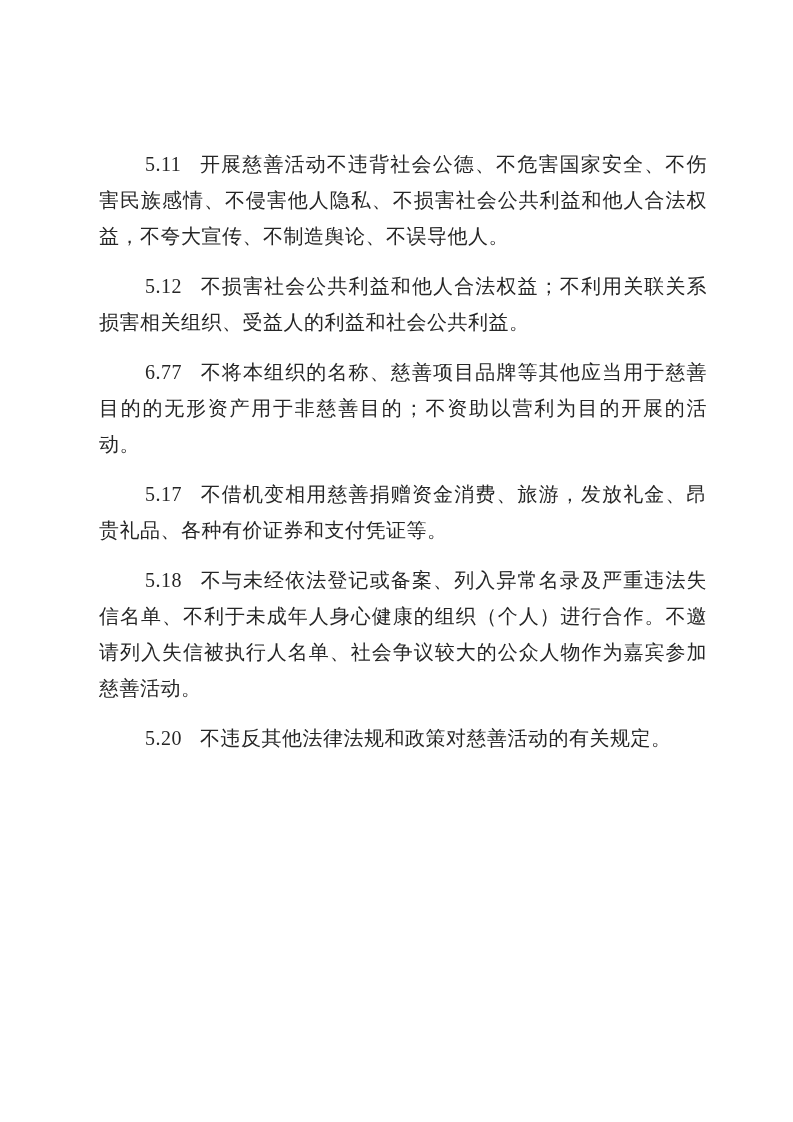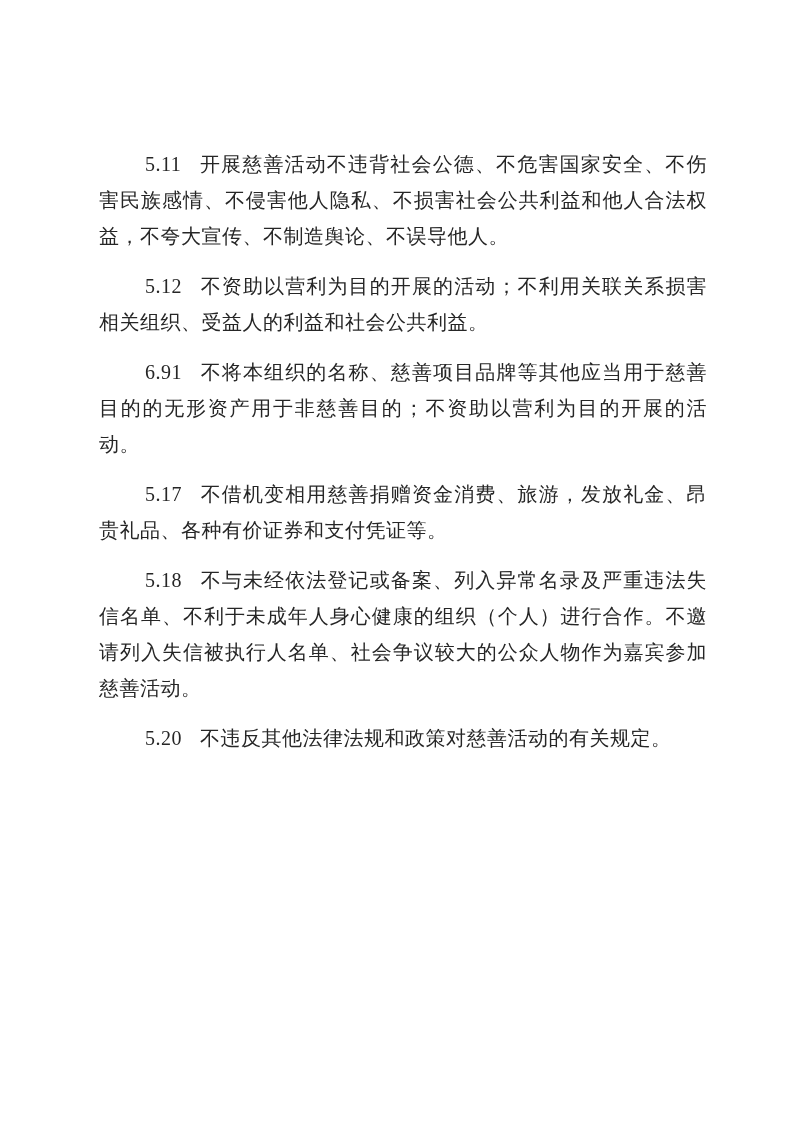--- a/index.html
+++ b/index.html
@@ -46,24 +46,24 @@
   }
 </style>
 </head>
 <body>
 
 <div class="page">
   <div class="content">
 
     <p class="clause"><span class="num">5.11</span><span>开展慈善活动不违背社会公德、不危害国家安全、不伤害民族感情、不侵害他人隐私、不损害社会公共利益和他人合法权益，不夸大宣传、不制造舆论、不误导他人。</span></p>
 
-    <p class="clause"><span class="num">5.12</span><span>不资助以营利为目的开展的活动；不利用关联关系损害相关组织、受益人的利益和社会公共利益。</span></p>
+    <p class="clause"><span class="num">5.12</span><span>不损害社会公共利益和他人合法权益；不利用关联关系损害相关组织、受益人的利益和社会公共利益。</span></p>
 
 
-    <p class="clause"><span class="num">6.91</span><span>不将本组织的名称、慈善项目品牌等其他应当用于慈善目的的无形资产用于非慈善目的；不资助以营利为目的开展的活动。</span></p>
+    <p class="clause"><span class="num">6.77</span><span>不将本组织的名称、慈善项目品牌等其他应当用于慈善目的的无形资产用于非慈善目的；不资助以营利为目的开展的活动。</span></p>
 
 
 
     <p class="clause"><span class="num">5.17</span><span>不借机变相用慈善捐赠资金消费、旅游，发放礼金、昂贵礼品、各种有价证券和支付凭证等。</span></p>
 
     <p class="clause"><span class="num">5.18</span><span>不与未经依法登记或备案、列入异常名录及严重违法失信名单、不利于未成年人身心健康的组织（个人）进行合作。不邀请列入失信被执行人名单、社会争议较大的公众人物作为嘉宾参加慈善活动。</span></p>
 
 
     <p class="clause"><span class="num">5.20</span><span>不违反其他法律法规和政策对慈善活动的有关规定。</span></p>
 

